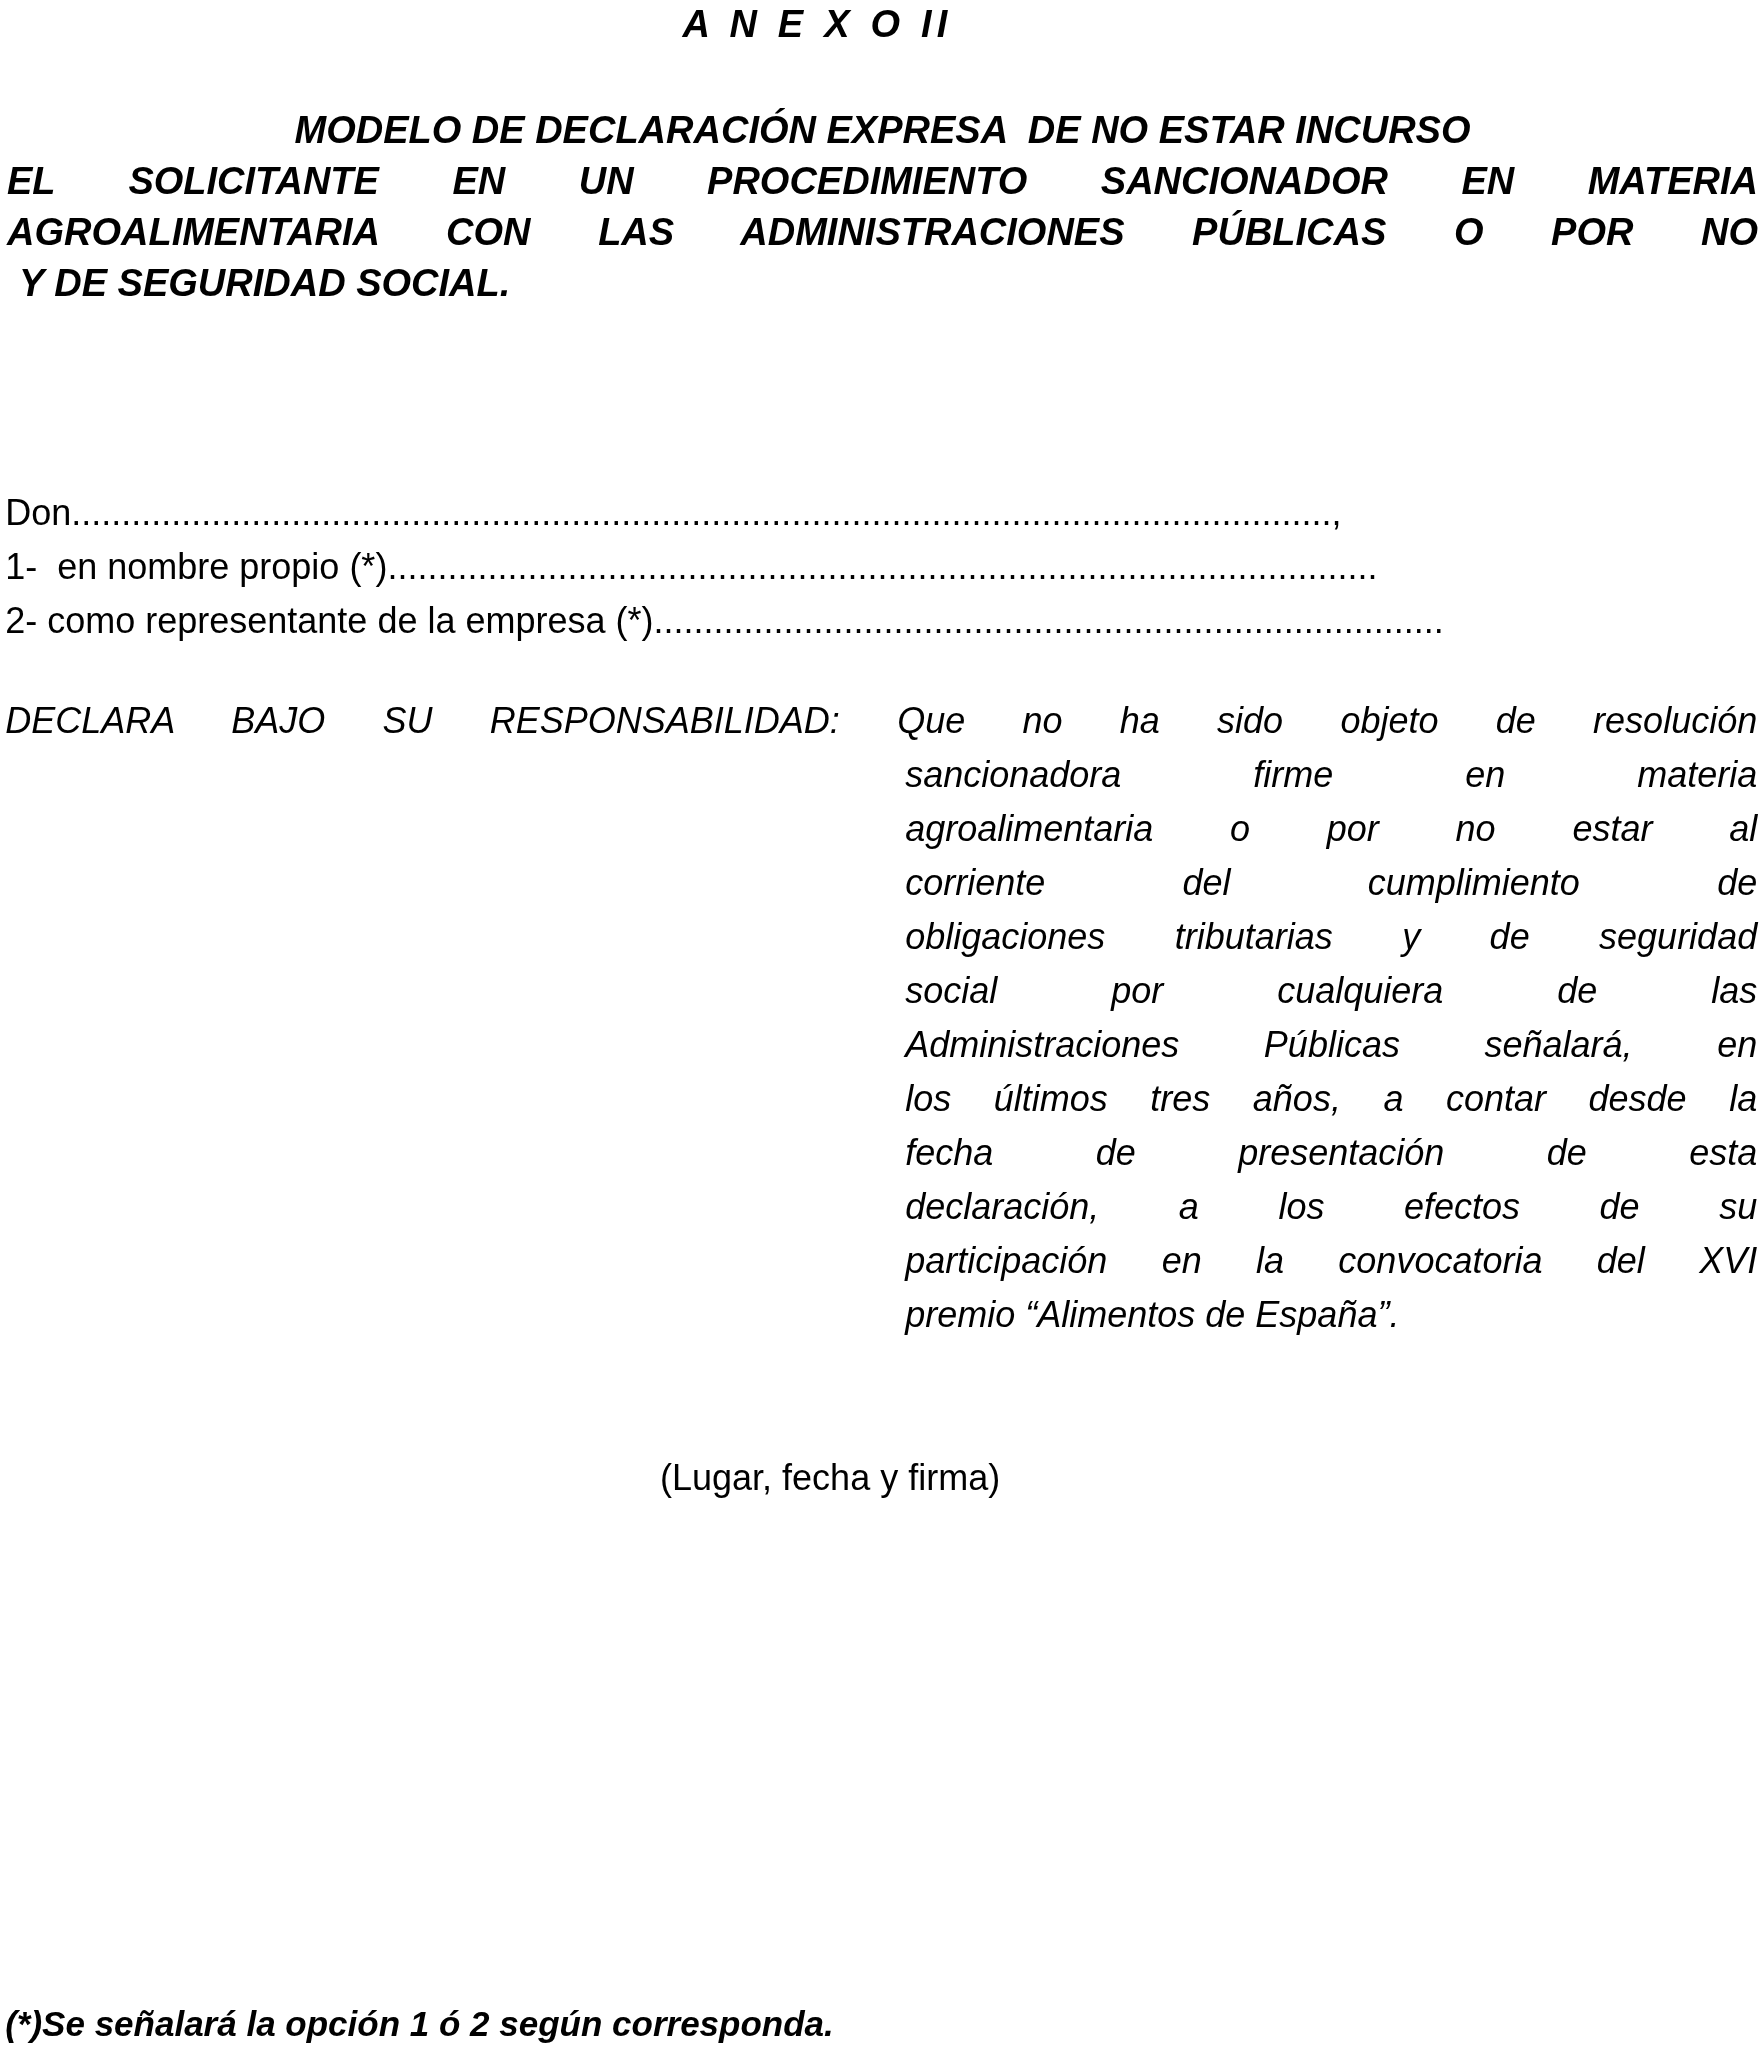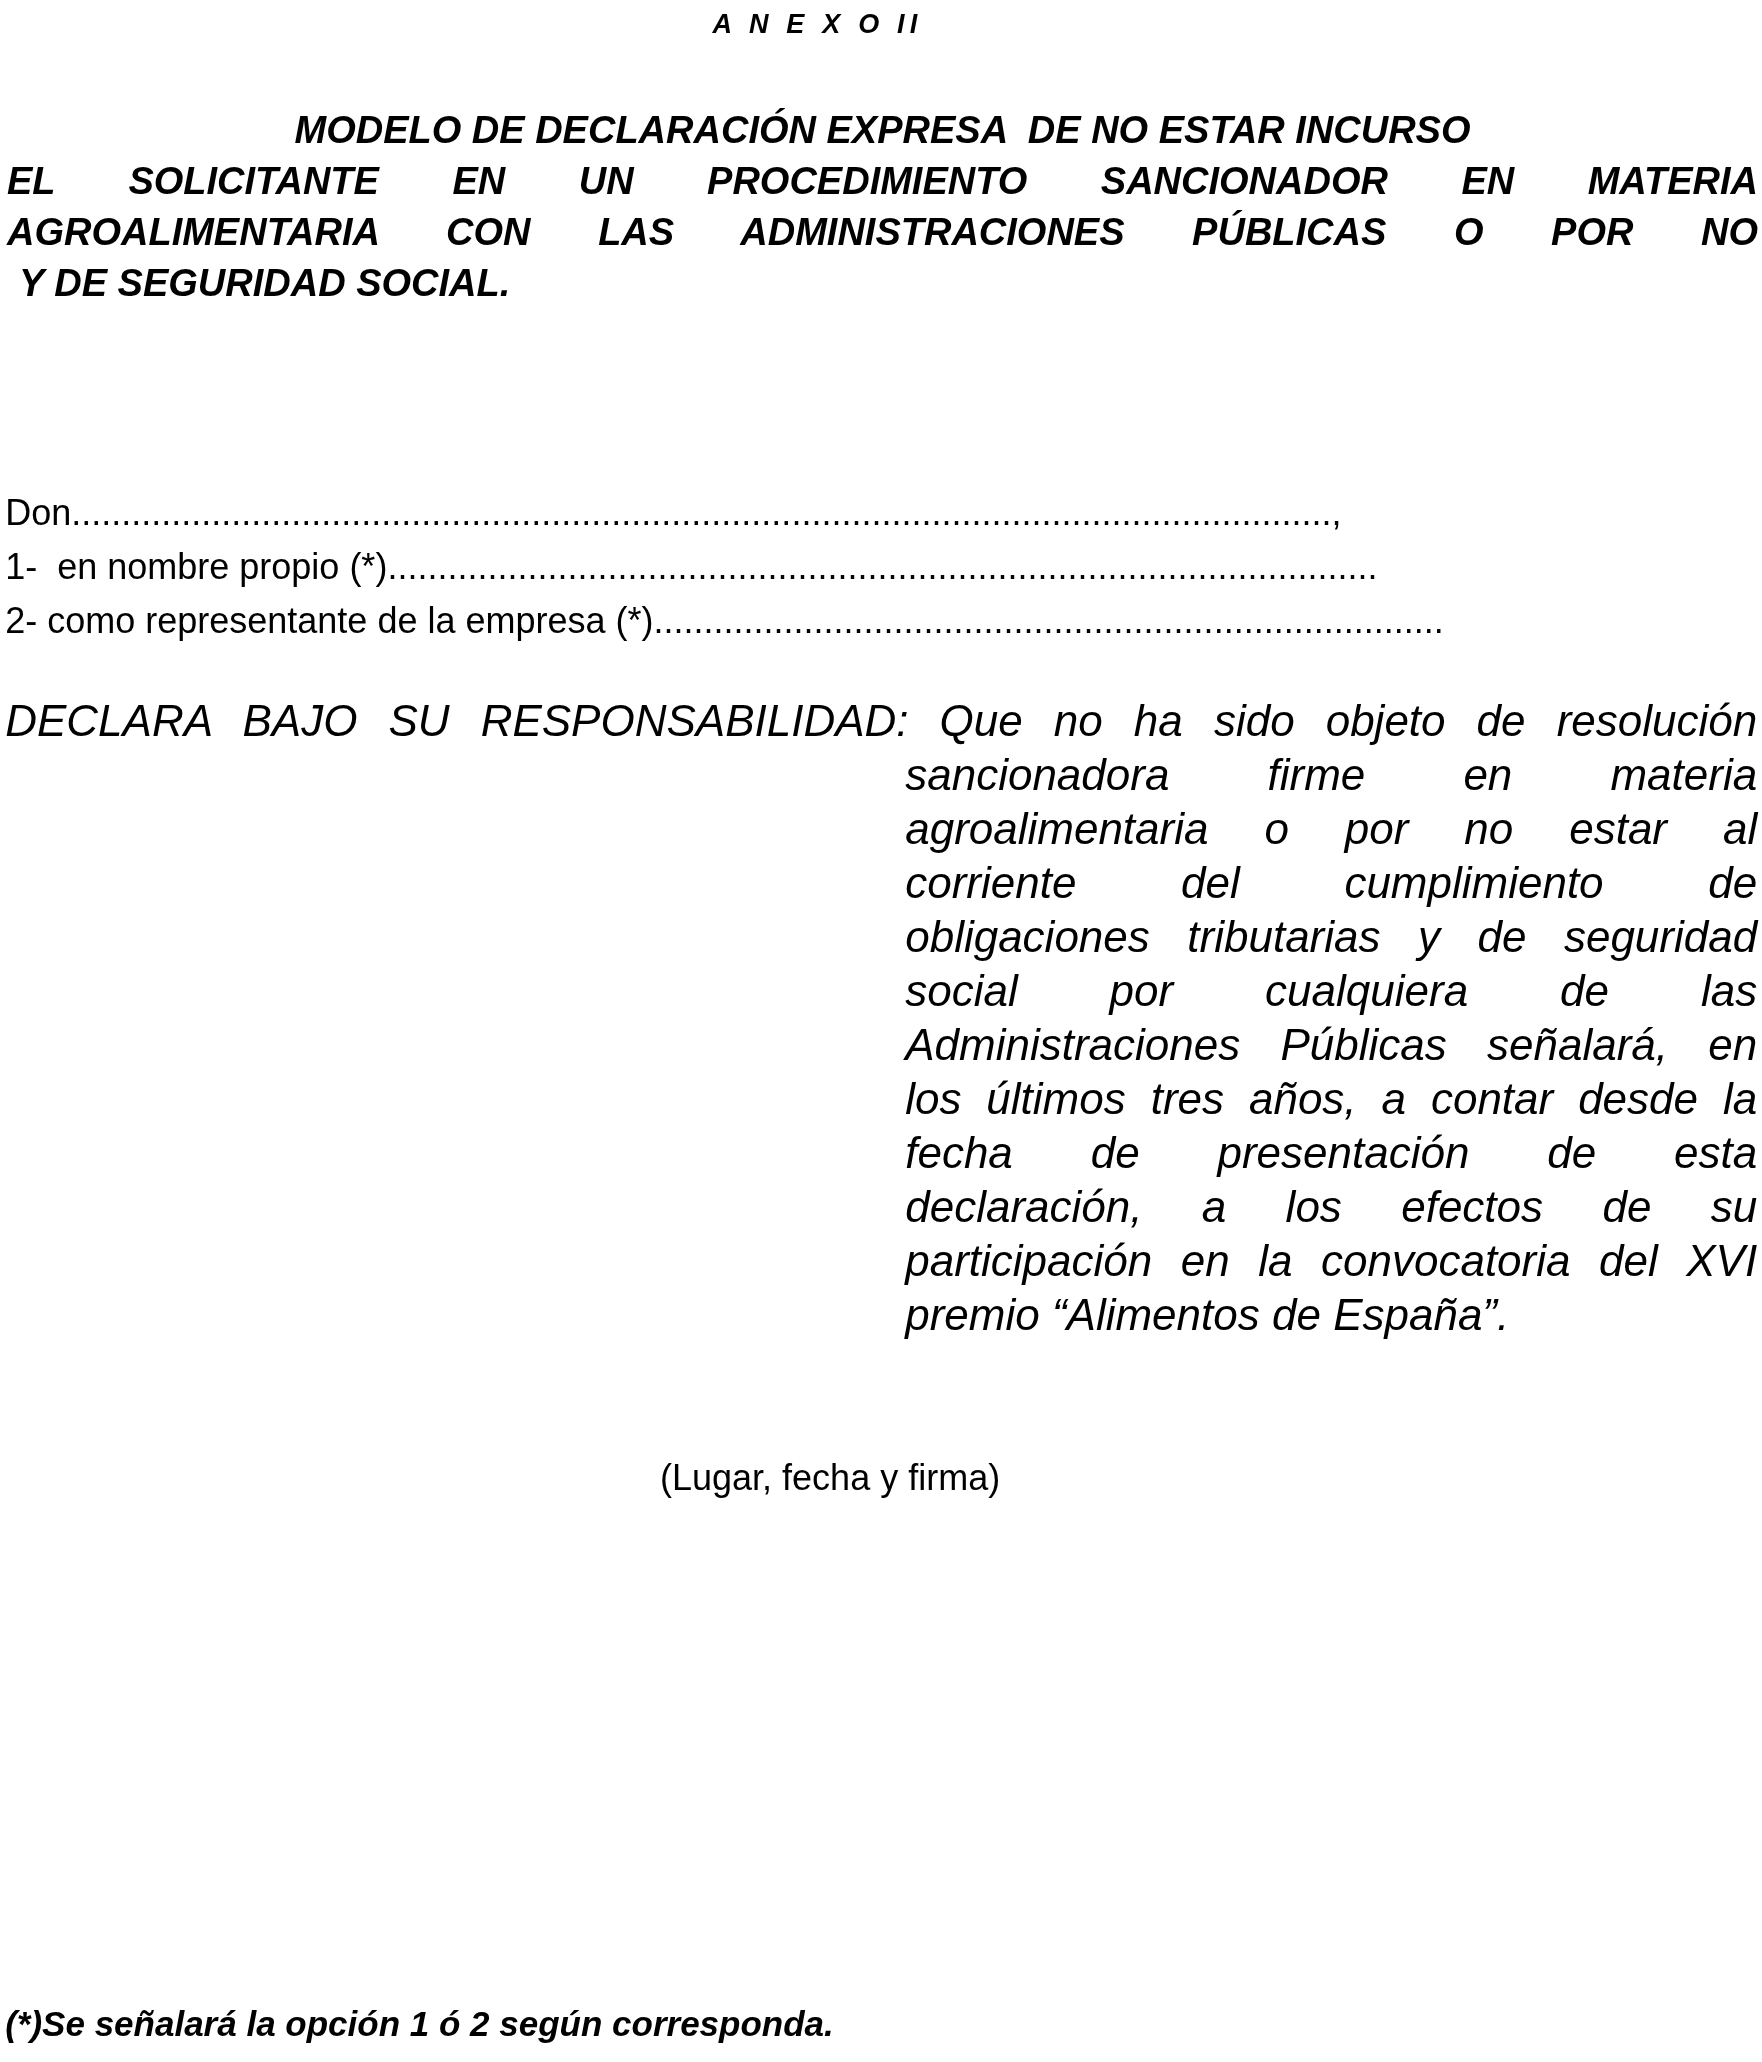--- a/index.html
+++ b/index.html
@@ -23,21 +23,21 @@
     background: #ffffff;
   }
 
   
   .anexo-title {
     position: absolute;
     left: 0;
     top: 1.7px;
     width: 1635px;
     text-align: center;
-    font-size: 27px;
+    font-size: 38px;
     font-weight: bold;
     font-style: italic;
     letter-spacing: 5.2px;
     line-height: 44px;
     white-space: pre;
   }
 
   
   .heading-block {
     position: absolute;
@@ -88,21 +88,21 @@
   .dots {
     letter-spacing: 0px;
   }
 
   
   .declara-block {
     position: absolute;
     left: 5.2px;
     top: 694px;
     width: 1752px;
-    font-size: 44px;
+    font-size: 36px;
     font-style: italic;
     line-height: 54px;
     text-align: justify;
   }
   .declara-line {
     display: block;
     text-align: justify;
     text-align-last: justify;
     white-space: normal;
   }

